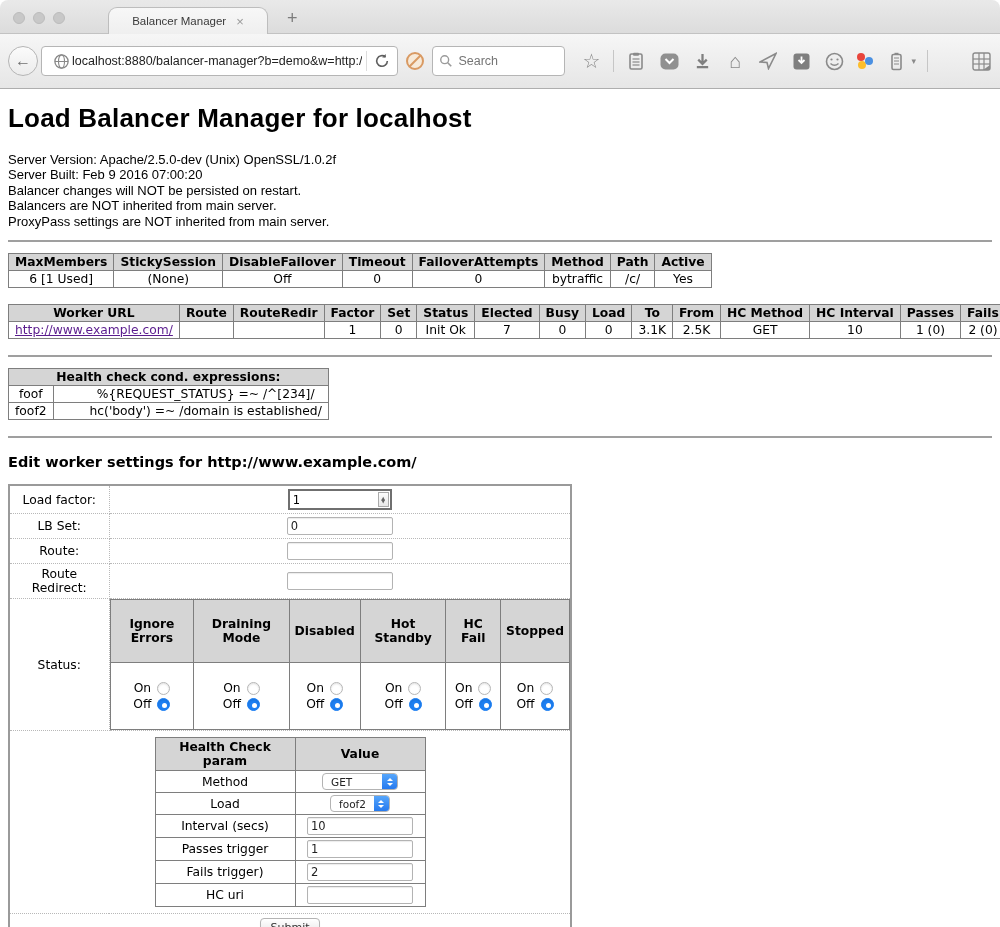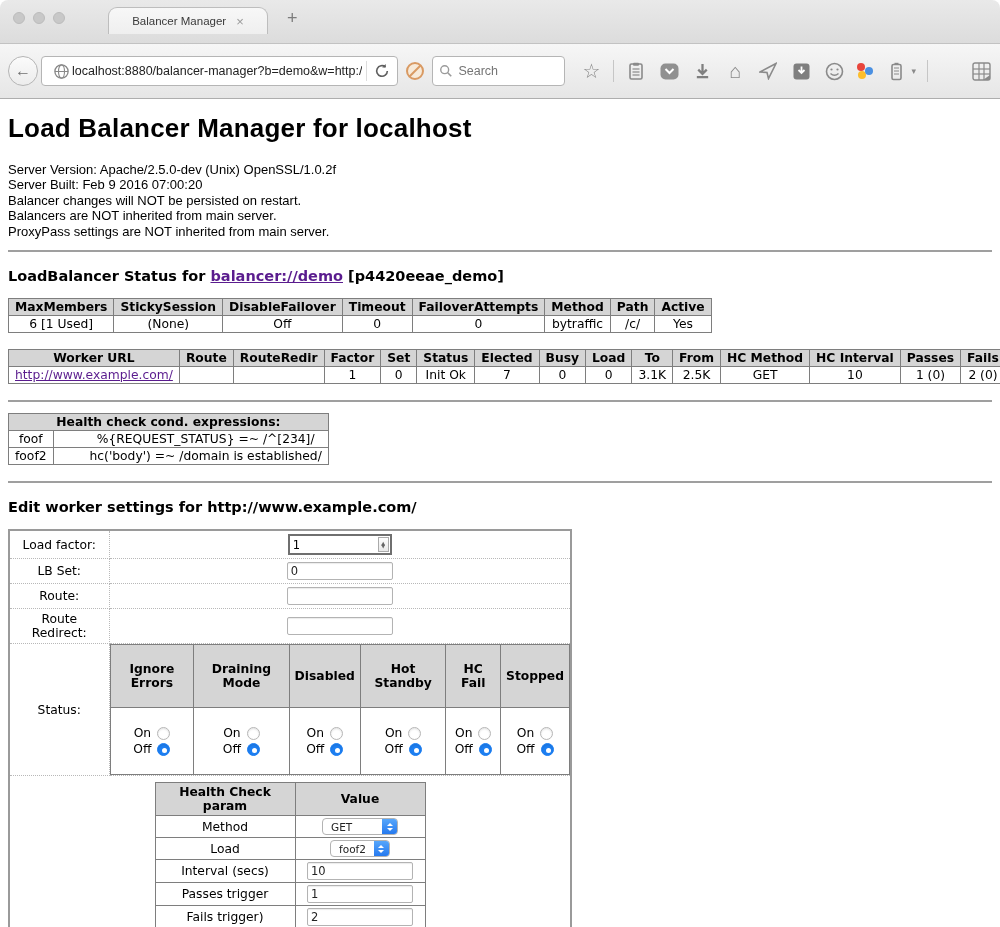--- a/index.html
+++ b/index.html
@@ -1,20 +1,20 @@
 <!DOCTYPE html>
 <html><head>
 <meta charset="utf-8">
 <style>
   * { margin:0; padding:0; box-sizing:border-box; }
   html,body { width:1000px; height:927px; background:#fff; font-family:"Liberation Sans", sans-serif; }
 
   
   .window { width:1000px; }
-  .tabbar { position:relative; height:44px; background:linear-gradient(#e9e9e9,#dcdcdc); border-radius:8px 8px 0 0; border-bottom:1px solid #c2c2c2; }
+  .tabbar { position:relative; height:34px; background:linear-gradient(#e9e9e9,#dcdcdc); border-radius:8px 8px 0 0; border-bottom:1px solid #c2c2c2; }
   .traffic { position:absolute; left:13px; top:12px; display:flex; gap:8px; }
   .traffic span { width:12px; height:12px; border-radius:50%; background:#c8c8c8; border:1px solid #bcbcbc; }
   .tab { position:absolute; left:108px; top:7px; width:160px; height:27px; background:linear-gradient(#f7f7f7,#efefef); border:1px solid #bdbdbd; border-bottom:none; border-radius:9px 9px 0 0; display:flex; align-items:center; justify-content:center; gap:10px; }
   .tab-title { font-size:11.5px; color:#3a3a3a; }
   .tab-close { color:#9a9a9a; font-size:13px; line-height:1; cursor:default; }
   .newtab { position:absolute; left:287px; top:8px; font-size:18px; color:#7c7c7c; }
   .navbar { height:55px; background:linear-gradient(#f6f6f6,#e6e6e6); border-bottom:1px solid #aeaeae; display:flex; align-items:center; padding:0 8px; gap:7px; }
   .back-btn { width:30px; height:30px; border-radius:50%; background:linear-gradient(#fbfbfb,#ececec); border:1px solid #b5b5b5; display:flex; align-items:center; justify-content:center; color:#6f6f6f; font-size:16px; flex:0 0 auto; margin-right:-4px; z-index:2; }
   .urlbar { width:402px; height:30px; background:#fff; border:1px solid #b5b5b5; border-radius:4px; display:flex; align-items:center; padding:0 4px 0 8px; overflow:hidden; }
   .url-text { flex:1; font-size:12.5px; color:#222; white-space:nowrap; overflow:hidden; font-family:"Liberation Sans",sans-serif; }
@@ -216,21 +216,20 @@
   <div>
     <div class="info-line">Server Version: Apache/2.5.0-dev (Unix) OpenSSL/1.0.2f</div>
     <div class="info-line">Server Built: Feb 9 2016 07:00:20</div>
     <div class="info-line">Balancer changes will NOT be persisted on restart.</div>
     <div class="info-line">Balancers are NOT inherited from main server.</div>
     <div class="info-line">ProxyPass settings are NOT inherited from main server.</div>
   </div>
 
   <hr class="rule">
 
-  <h3 class="sec"><span>LoadBalancer Status for </span><a class="plink" href="#">balancer://demo</a><span> [p4420eeae_demo]</span></h3>
 
   <table class="data">
     <tbody>
         <tr>
       <th>MaxMembers</th>
       <th>StickySession</th>
       <th>DisableFailover</th>
       <th>Timeout</th>
       <th>FailoverAttempts</th>
       <th>Method</th>

